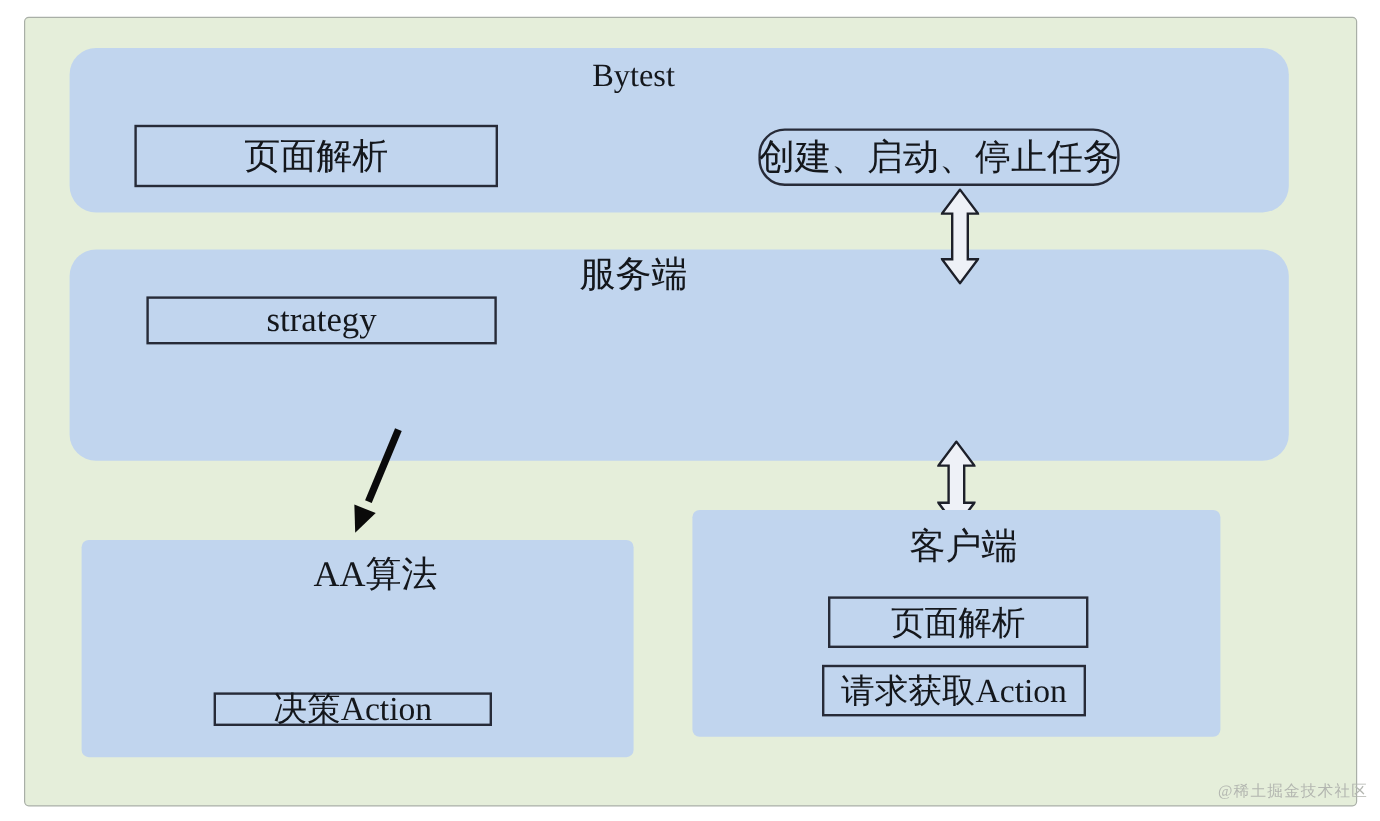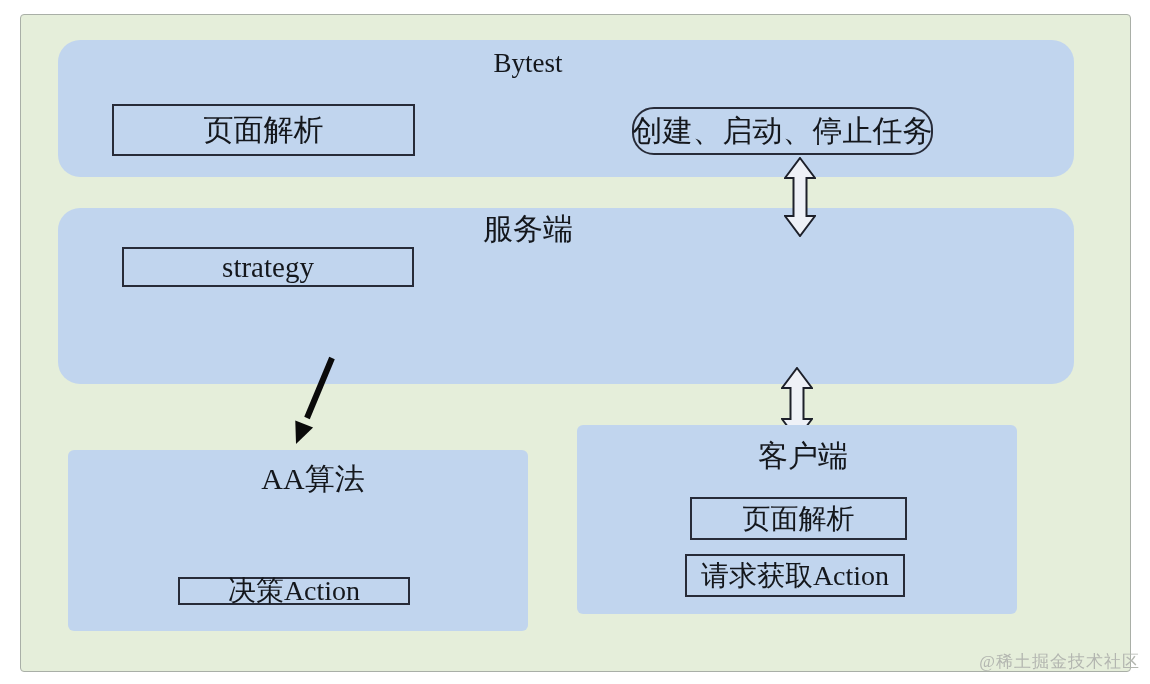--- a/index.html
+++ b/index.html
@@ -32,21 +32,21 @@
   }
   .box{
     position:absolute;border:2px solid var(--box-border);
     display:flex;align-items:center;justify-content:center;
     font-size:30px;color:var(--text);white-space:nowrap;
   }
   .box-latin{font-size:29px;}
   .box-top-label{align-items:flex-start;padding-top:8px;}
   .arrow-svg{position:absolute;display:block;}
   .watermark{
-    position:absolute;right:10px;top:650px;font-size:17px;letter-spacing:1px;
+    position:absolute;right:10px;top:650px;font-size:13px;letter-spacing:1px;
     color:var(--watermark);white-space:nowrap;
   }
 </style>
 </head>
 <body>
 
 <div class="stage">
 
   <div class="board"></div>
 

